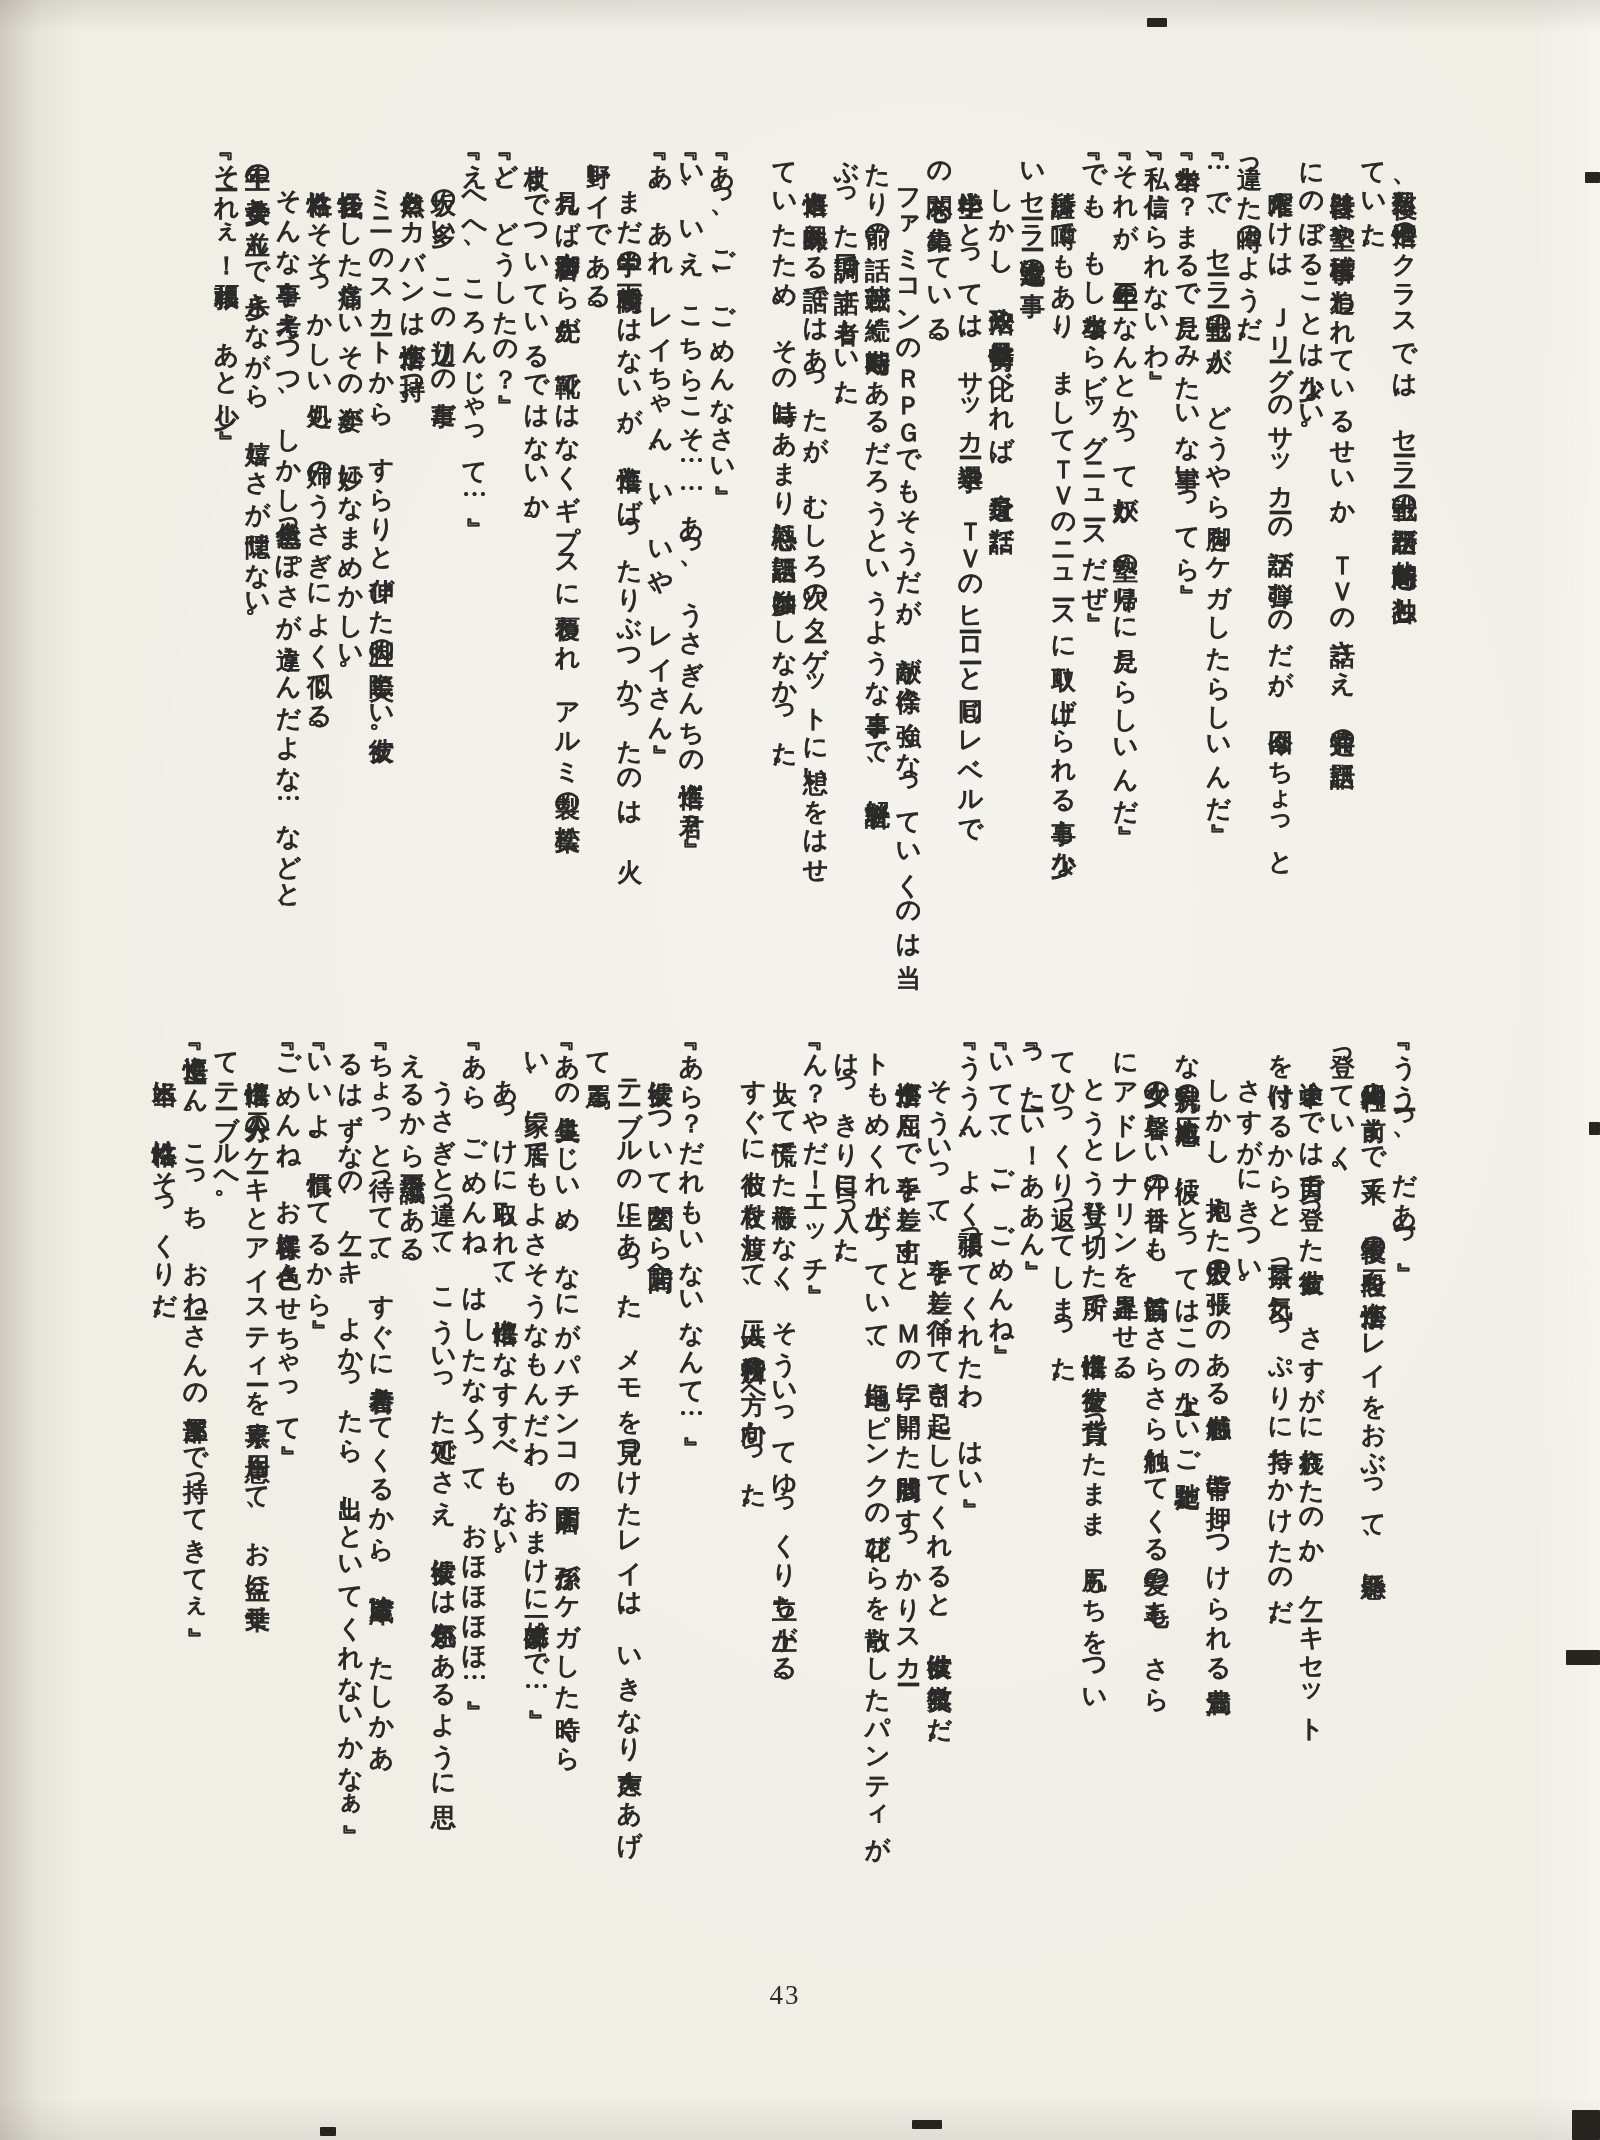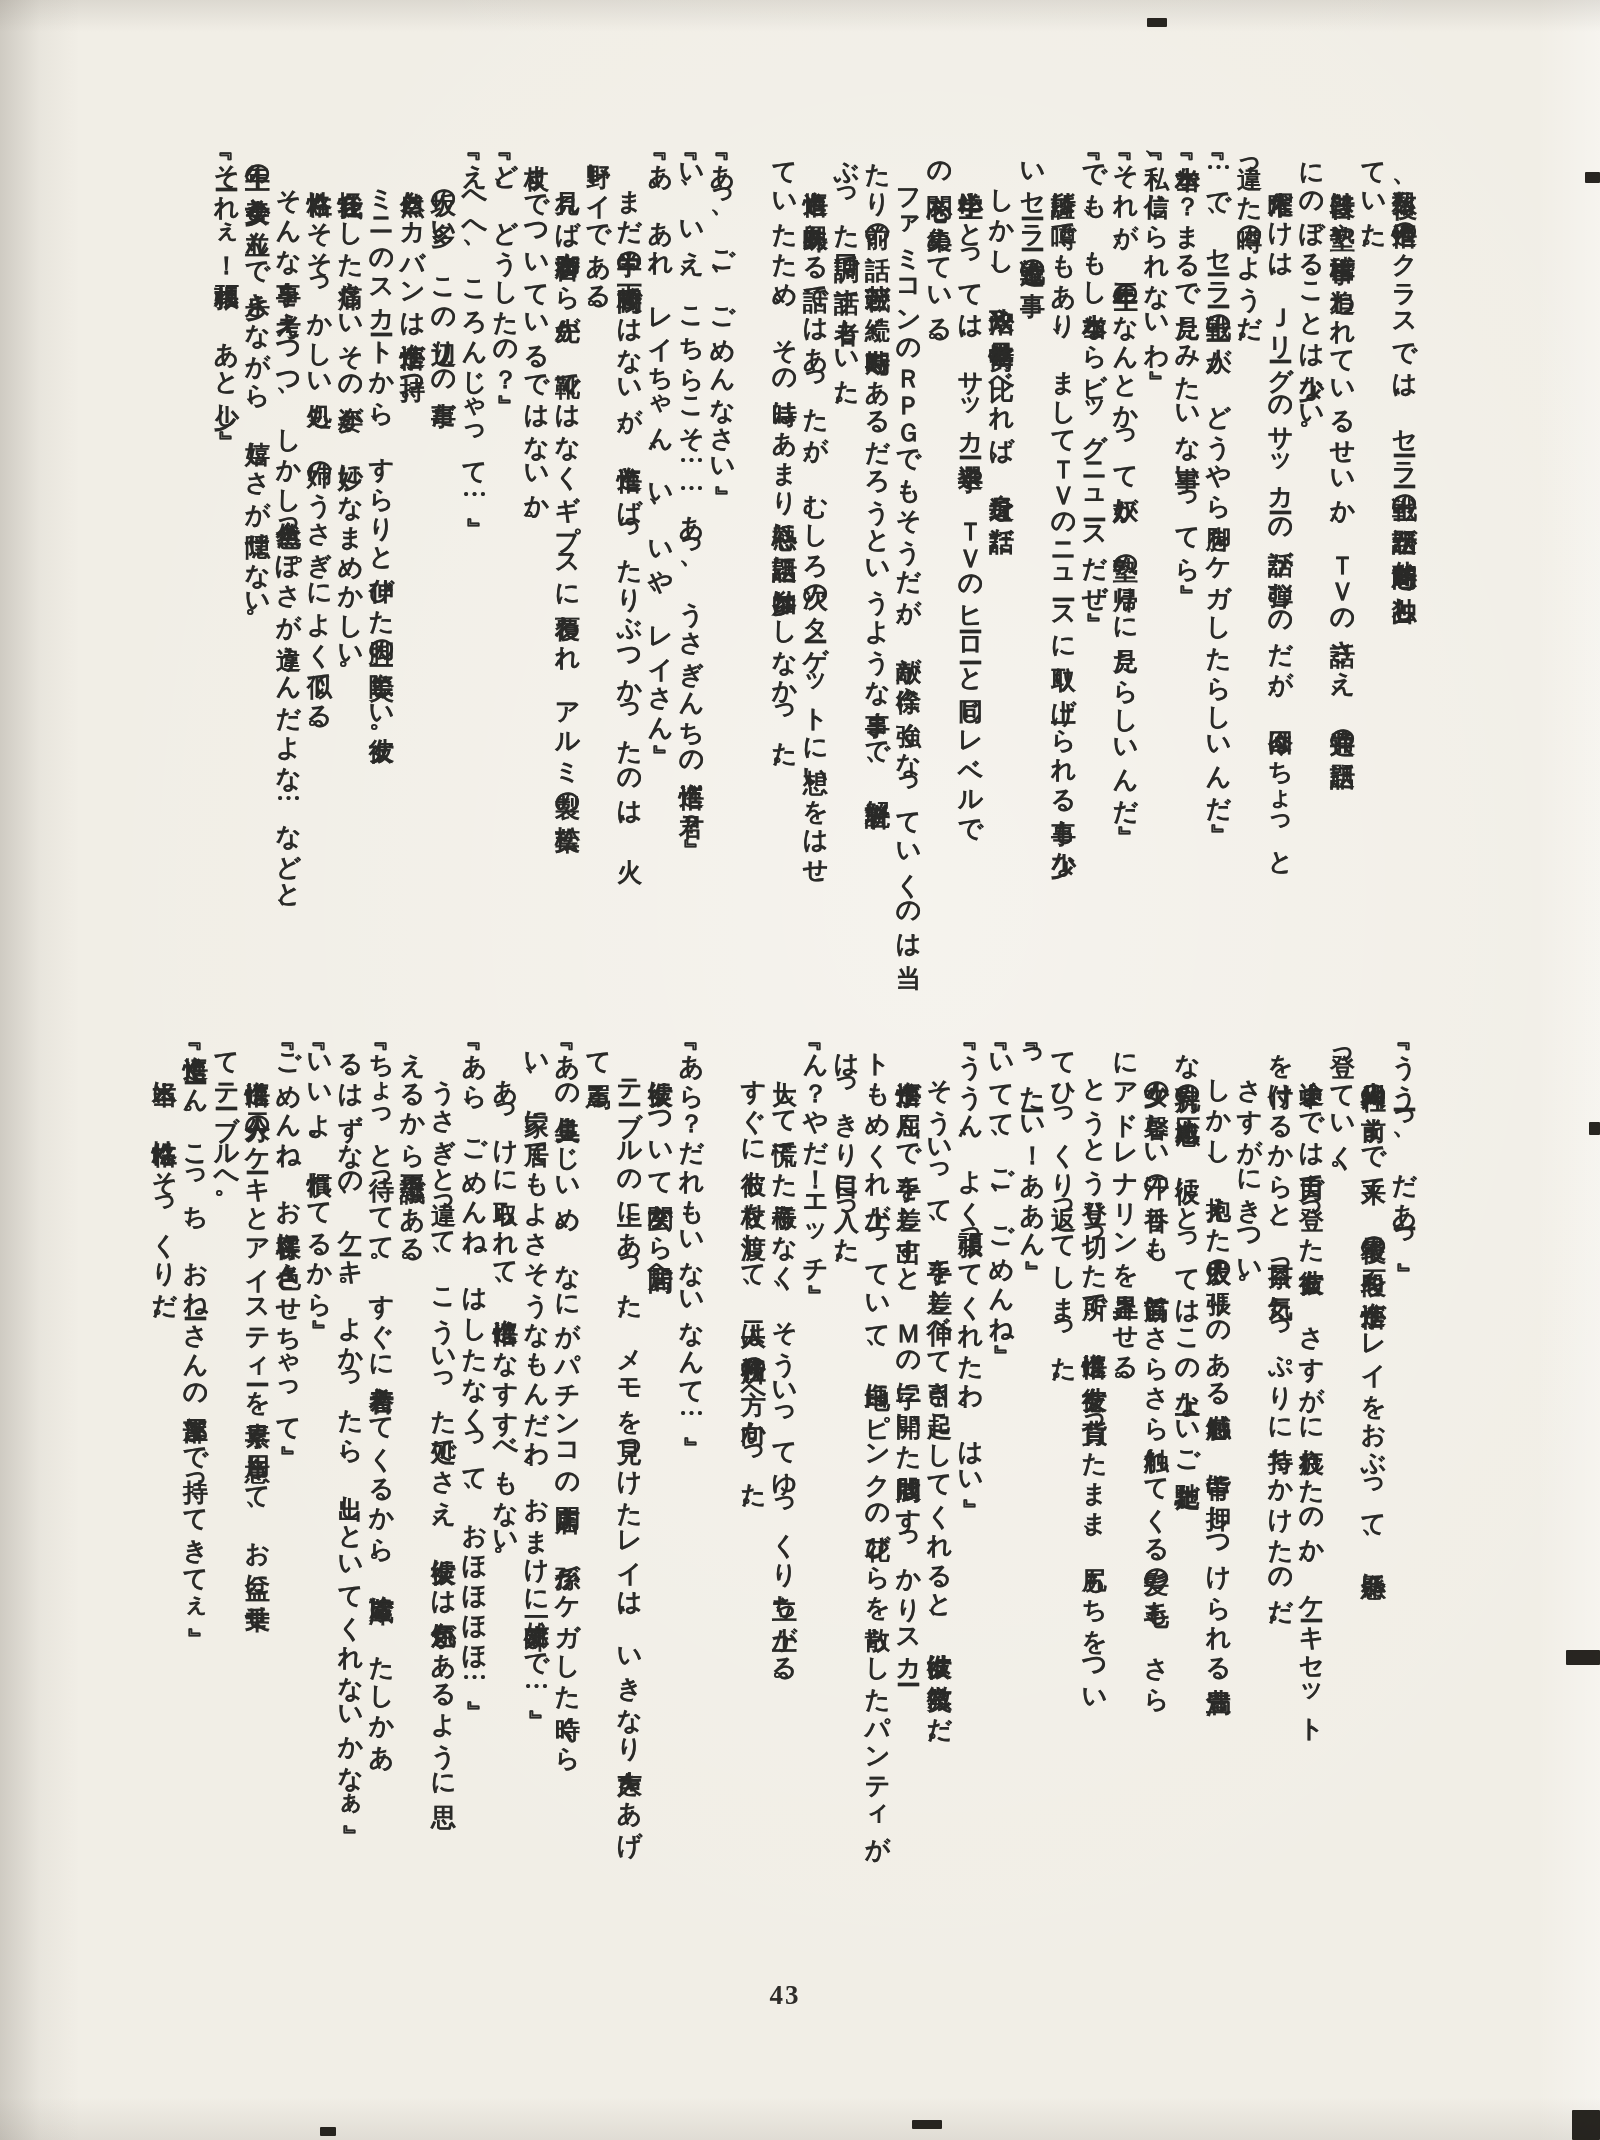--- a/index.html
+++ b/index.html
@@ -30,21 +30,21 @@
   }
   .vblock .col { width: 31px; line-height: 31px; }
   .vblock.top    { top: 145px;  height: 895px; }
   .vblock.bottom { top: 1035px; height: 895px; }
   .page-number {
     position: absolute;
     top: 1980px;
     left: 785px;
     transform: translateX(-50%);
     font-size: 27px;
-    font-weight: 700;
+    font-weight: 400;
     letter-spacing: 2px;
     color: #2e2c29;
   }
   .mark {
     position: absolute;
     background: #16130f;
     border-radius: 1px;
     opacity: 0.92;
   }
 </style>

